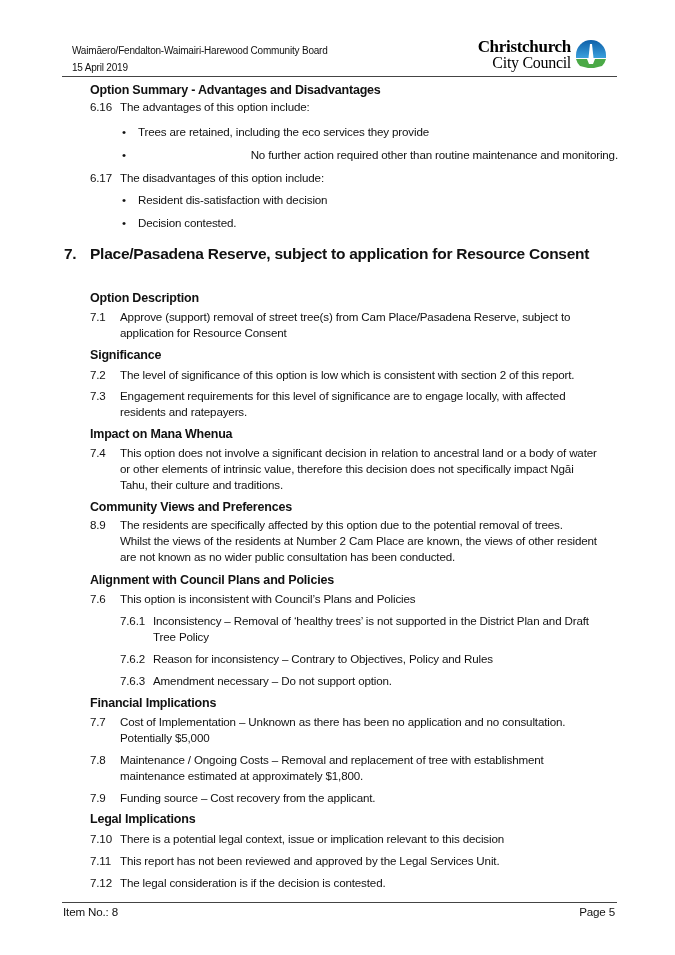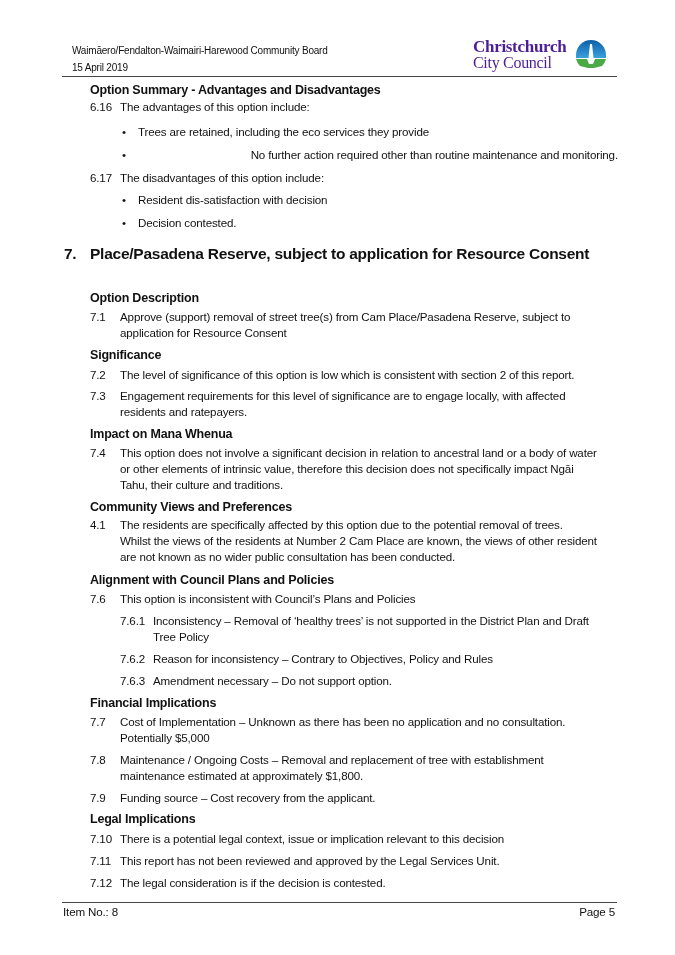--- a/index.html
+++ b/index.html
@@ -1,21 +1,21 @@
 <!DOCTYPE html>
 <html><head>
 <meta charset="utf-8">
 <style>
   html, body { margin: 0; padding: 0; background: #ffffff; }
   body { width: 675px; height: 955px; position: relative; overflow: hidden;
          font-family: "Liberation Sans", sans-serif; color: #111; }
   .abs { position: absolute; }
   .hdr-title { left: 72px; top: 42px; font-size: 10px; font-weight: normal; line-height: 17px; letter-spacing: -0.2px; }
   .hdr-line { left: 62px; top: 76px; width: 555px; height: 0; border-top: 1.5px solid #444; }
-  .logo-text { left: 473px; top: 39px; font-family: "Liberation Serif", serif; color: #4c1d95; text-align: left; width: 98px; }
+  .logo-text { left: 473px; top: 39px; font-family: "Liberation Serif", serif; color: #000000; text-align: right; width: 98px; }
   .logo-l1 { font-size: 17px; font-weight: bold; line-height: 16px; letter-spacing: -0.3px; }
   .logo-l2 { font-size: 16px; line-height: 16px; letter-spacing: -0.3px; }
   .logo-icon { left: 574px; top: 38px; width: 34px; height: 34px; }
 
   .h3 { font-size: 12.5px; font-weight: bold; line-height: 15px; letter-spacing: -0.2px; }
   .p { font-size: 11.6px; line-height: 16px; letter-spacing: -0.15px; }
   .num { position: absolute; left: 0; }
   .item { position: absolute; }
   .item .txt { position: absolute; left: 30px; right: 0; }
   .bullet::before { content: "\2022"; position: absolute; left: -16px; }
@@ -98,21 +98,21 @@
   <span class="num">7.4</span>
   <div class="txt">
       <div>This option does not involve a significant decision in relation to ancestral land or a body of water</div>
       <div>or other elements of intrinsic value, therefore this decision does not specifically impact Ngāi</div>
       <div>Tahu, their culture and traditions.</div>
     </div>
 </div>
 
 <div class="abs h3" style="left:90px; top:500px;">Community Views and Preferences</div>
 <div class="item p" style="left:90px; top:517px; width:540px;">
-  <span class="num">4.1</span>
+  <span class="num">8.9</span>
   <div class="txt">
       <div>The residents are specifically affected by this option due to the potential removal of trees.</div>
       <div>Whilst the views of the residents at Number 2 Cam Place are known, the views of other resident</div>
       <div>are not known as no wider public consultation has been conducted.</div>
     </div>
 </div>
 
 <div class="abs h3" style="left:90px; top:573px;">Alignment with Council Plans and Policies</div>
 <div class="item p" style="left:90px; top:591px; width:540px;">
   <span class="num">7.6</span>

